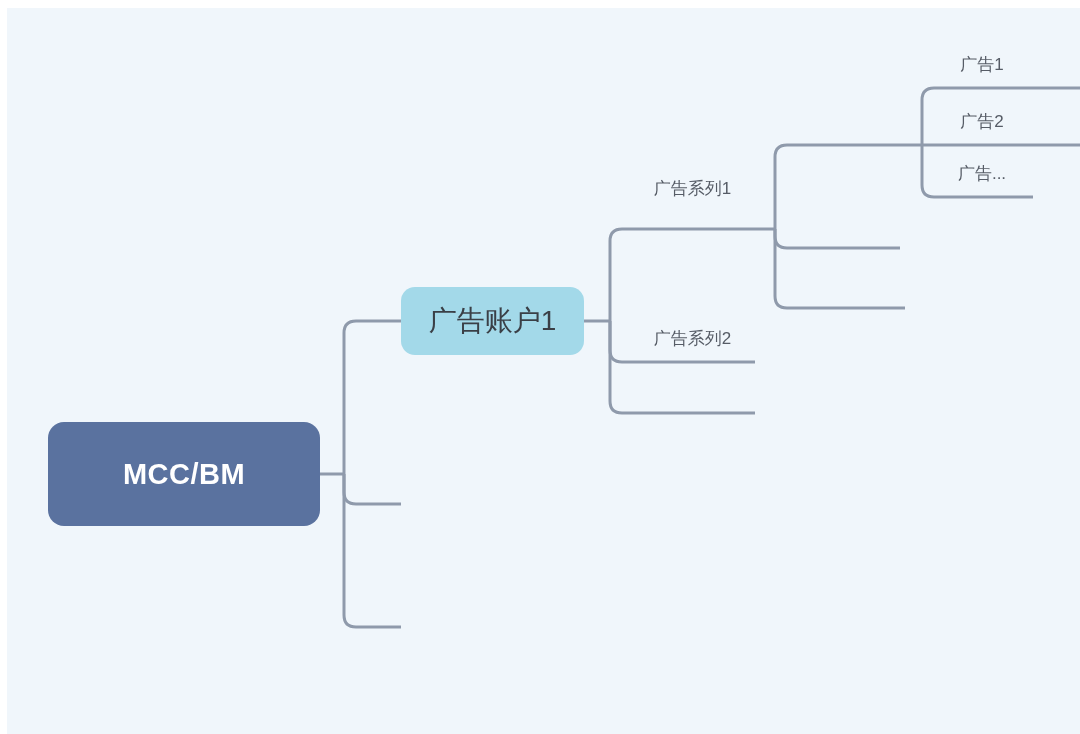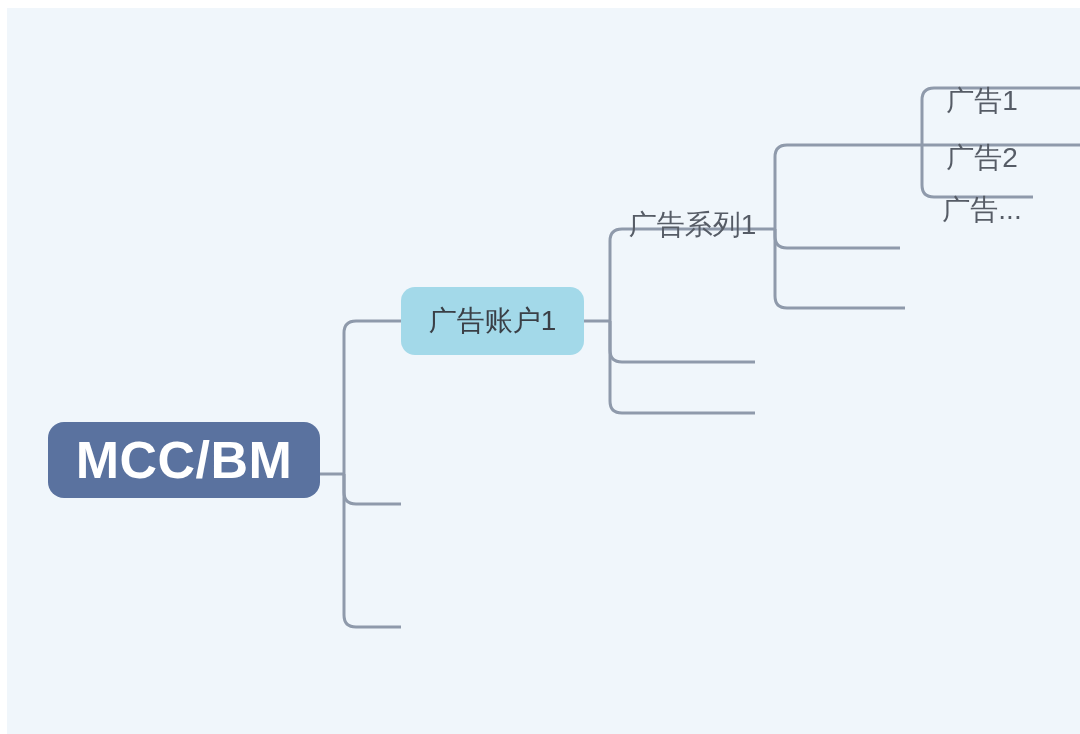--- a/index.html
+++ b/index.html
@@ -20,39 +20,39 @@
     stroke:var(--line-color,#8f9aab);
     stroke-width:3;
     stroke-linecap:butt;
     stroke-linejoin:round;
   }
   .node{
     position:absolute;display:flex;align-items:center;justify-content:center;
     box-sizing:border-box;white-space:nowrap;cursor:default;
   }
   .root{
-    left:48px;top:422px;width:272px;height:76px;
+    left:48px;top:422px;width:272px;height:104px;
     border-radius:16px;
     background:var(--root-fill,#5a729f);
     color:var(--root-text-color,#ffffff);
-    font-size:52px;font-weight:bold;letter-spacing:.5px;
+    font-size:29px;font-weight:bold;letter-spacing:.5px;
   }
   .account{
     width:183px;height:68px;border-radius:14px;
     background:var(--account-fill,#a3d9e9);
     color:var(--account-text-color,#3a3f46);
     font-size:28px;
   }
   .acc1{left:401px;top:287px}
   .acc2{left:401px;top:470px}
   .acc3{left:401px;top:593px}
   .lbl{
     position:absolute;height:26px;line-height:26px;text-align:center;
     color:var(--label-text-color,#565c66);
-    font-size:28px;white-space:nowrap;cursor:default;margin-top:36px;
+    font-size:17px;white-space:nowrap;cursor:default;
   }
   .campaign{left:610px;width:165px}
   .c1{top:176px}.c2{top:326px}.c3{top:377px}
   .group{left:775px;width:145px}
   .g1{top:109px}.g2{top:212px}.g3{top:272px}
   .ad{left:922px;width:120px}
   .a1{top:52px}.a2{top:109px}.a3{top:161px}
 </style>
 </head>
 <body>
@@ -75,18 +75,19 @@
     <path d="M922 145 V100 Q922 88 934 88 H1082"></path>
     <path d="M922 145 H1082"></path>
     <path d="M922 145 V185 Q922 197 934 197 H1033"></path>
   </svg>
 
   <div class="node root">MCC/BM</div>
 
   <div class="node account acc1">广告账户1</div>
 
   <div class="lbl campaign c1">广告系列1</div>
+  <div class="lbl campaign c2">广告系列2</div>
 
 
   <div class="lbl ad a1">广告1</div>
   <div class="lbl ad a2">广告2</div>
   <div class="lbl ad a3">广告...</div>
 </div>
 
 </body></html>

